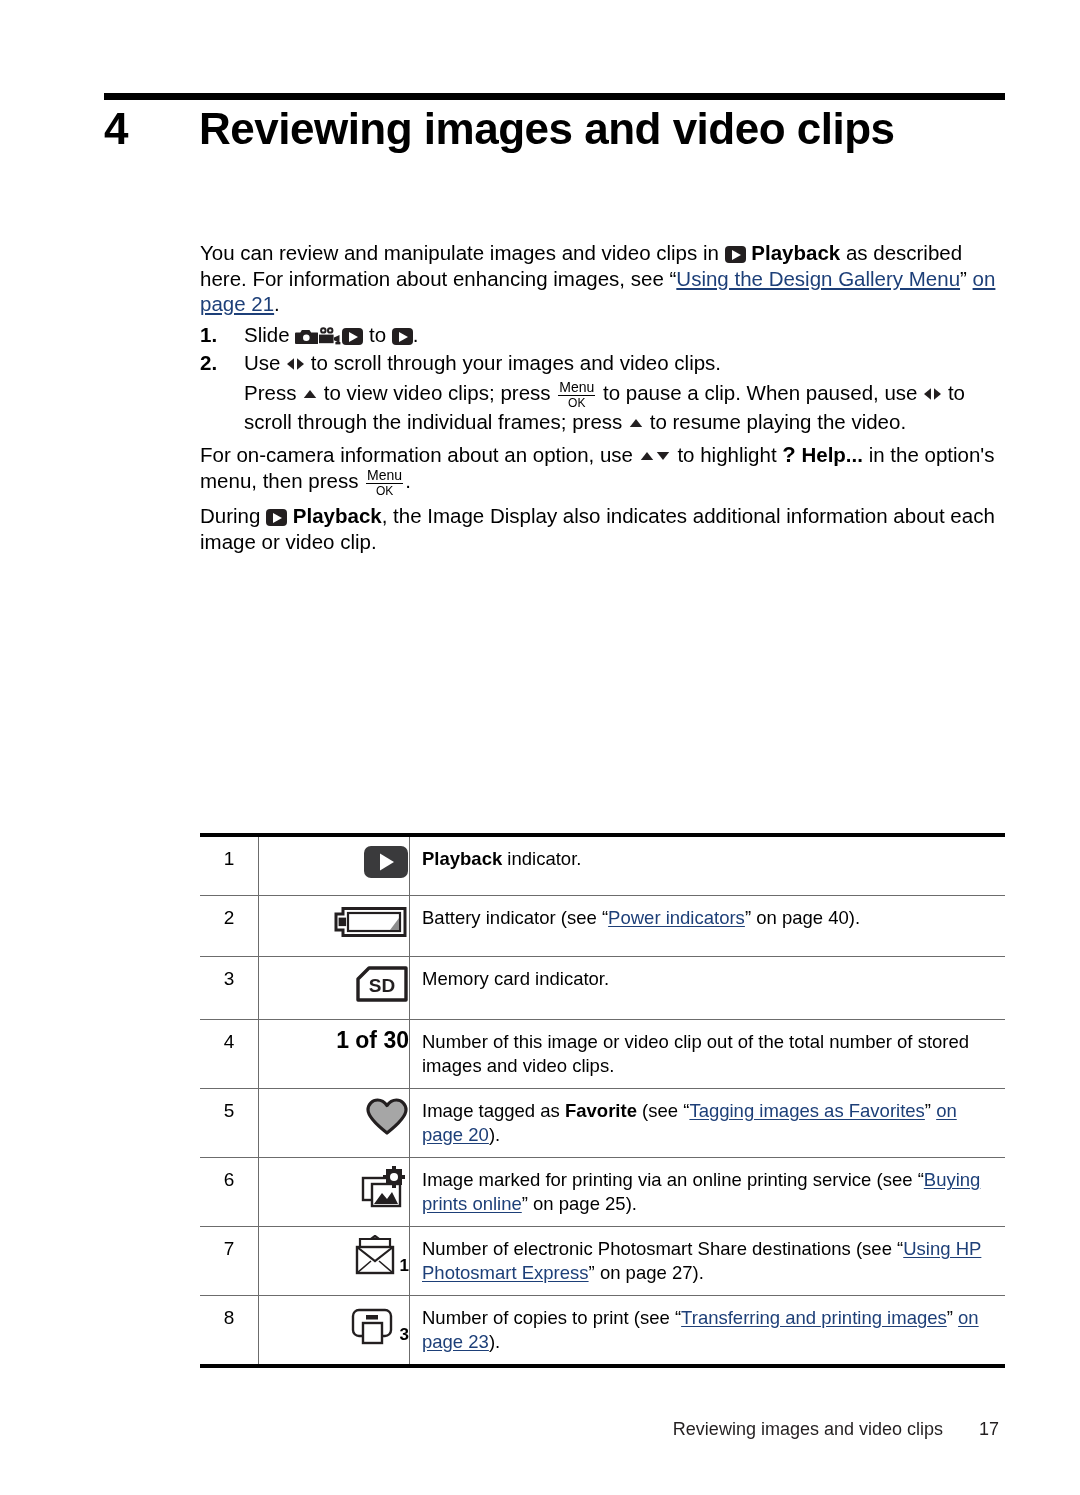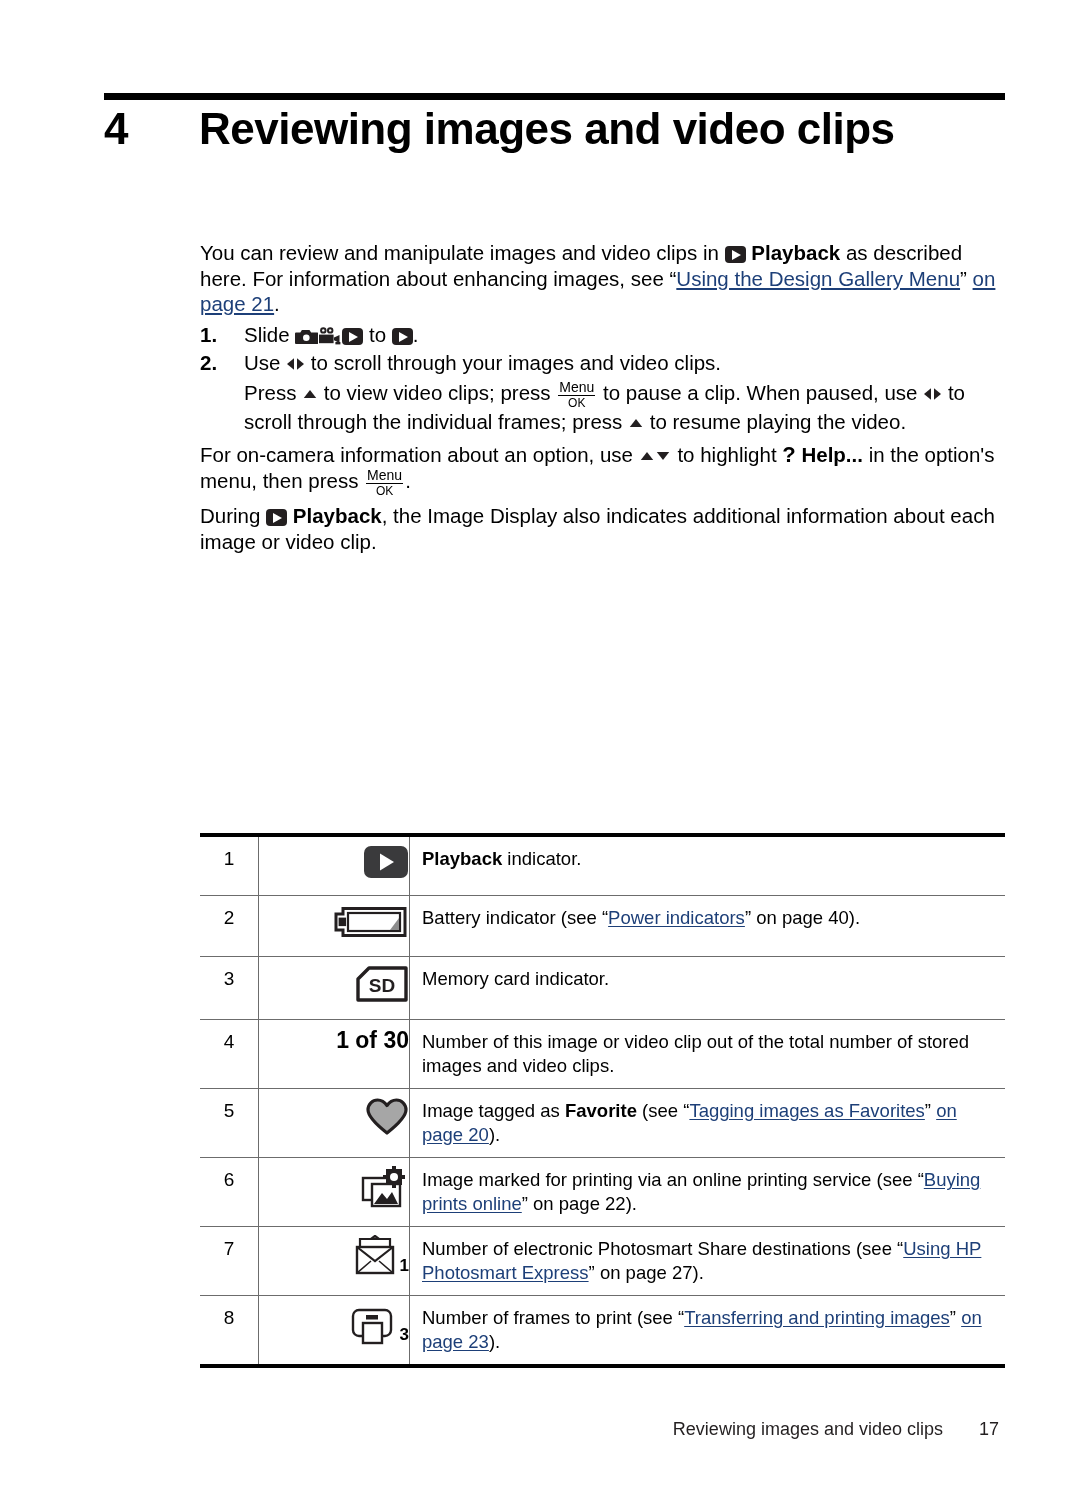--- a/index.html
+++ b/index.html
@@ -387,21 +387,21 @@
                 <rect x="31" y="0" width="4" height="4"></rect>
                 <rect x="31" y="18" width="4" height="4"></rect>
                 <rect x="22" y="9" width="4" height="4"></rect>
                 <rect x="40" y="9" width="4" height="4"></rect>
               </g>
               <circle cx="33" cy="11" r="4" fill="#ffffff"></circle>
             </svg>
           </span>
         </td>
         <td class="col-txt">
-          <span>Image marked for printing via an online printing service (see “</span><a class="link" href="#">Buying prints online</a><span>” on page 22</span><span>).</span>
+          <span>Image marked for printing via an online printing service (see “</span><a class="link" href="#">Buying prints online</a><span>” on page 25</span><span>).</span>
         </td>
       </tr>
 
       <tr>
         <td class="col-num">7</td>
         <td class="col-ico">
           <span class="ico-wrap">
             <svg width="44" height="42" viewBox="0 0 44 42">
               <path d="M7,4 h30 v12 h-30 z" fill="#ffffff" stroke="#231f20" stroke-width="2.2"></path>
               <path d="M18,4 l4,-3 l4,3" fill="none" stroke="#231f20" stroke-width="2.2" stroke-linejoin="round"></path>
@@ -423,21 +423,21 @@
           <span class="ico-wrap">
             <svg width="46" height="42" viewBox="0 0 46 42">
               <path d="M8,6 h26 a6,6 0 0 1 6,6 v14 a6,6 0 0 1 -6,6 h-26 a6,6 0 0 1 -6,-6 v-14 a6,6 0 0 1 6,-6 z" fill="#ffffff" stroke="#231f20" stroke-width="2.4"></path>
               <rect x="15" y="11" width="12" height="4.5" fill="#231f20"></rect>
               <rect x="12" y="19" width="19" height="20" fill="#ffffff" stroke="#231f20" stroke-width="2.4"></rect>
             </svg>
             <span class="ico-count">3</span>
           </span>
         </td>
         <td class="col-txt">
-          <span>Number of frames to print (see “</span><a class="link" href="#">Transferring and printing images</a><span>” </span><a class="link" href="#">on page 23</a><span>).</span>
+          <span>Number of copies to print (see “</span><a class="link" href="#">Transferring and printing images</a><span>” </span><a class="link" href="#">on page 23</a><span>).</span>
         </td>
       </tr>
 
     </tbody>
   </table>
 
   <div class="footer">
     <span class="footer-title">Reviewing images and video clips</span>
     <span class="footer-page">17</span>
   </div>

